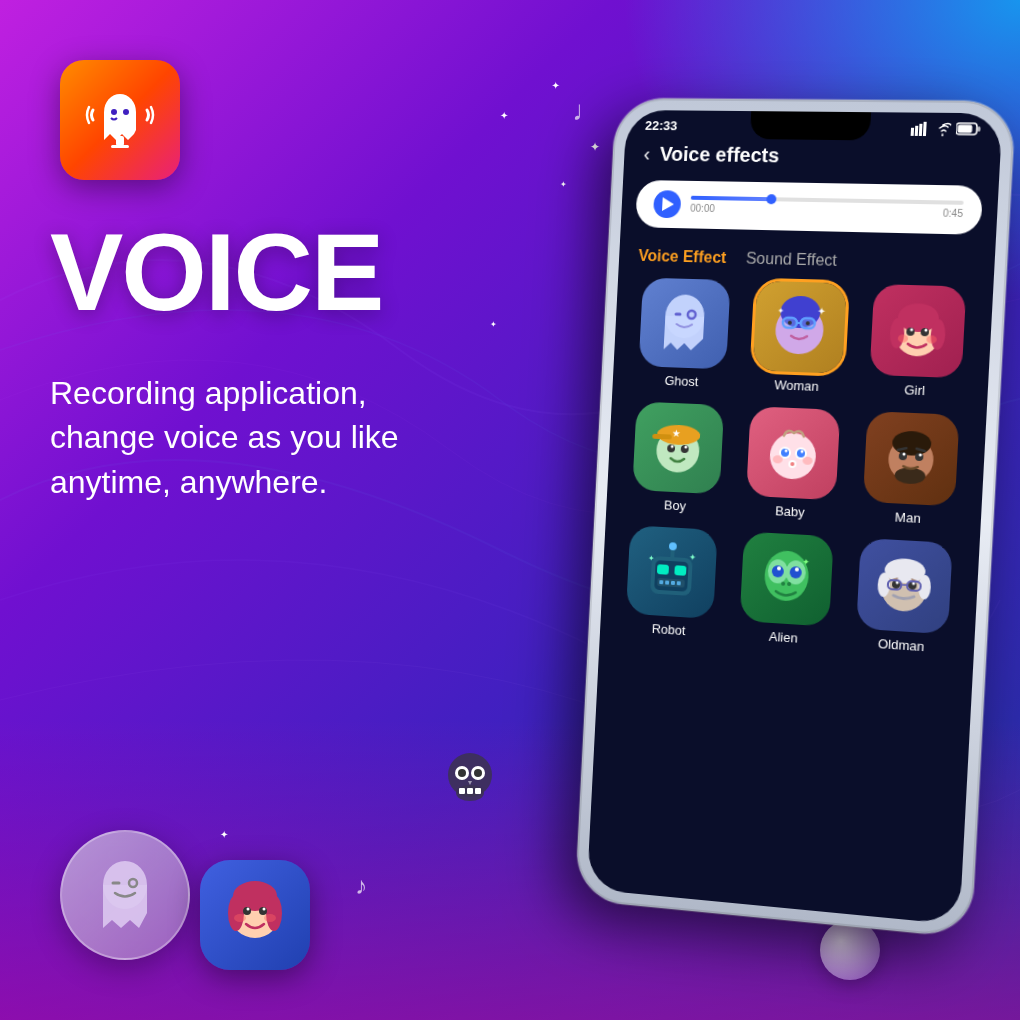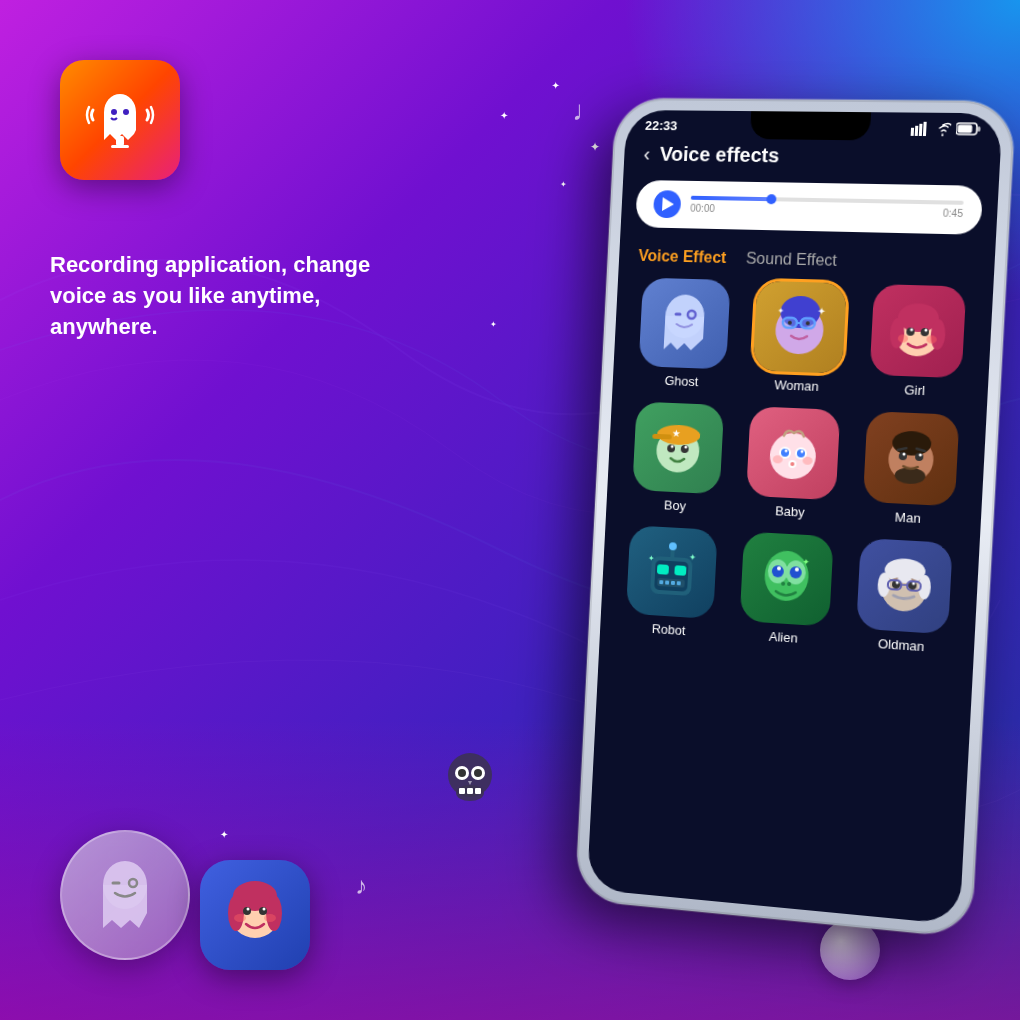--- a/index.html
+++ b/index.html
@@ -76,24 +76,24 @@
     }
     .title-main {
       font-size: 110px;
       font-weight: 900;
       color: white;
       line-height: 0.95;
       text-shadow: 0 4px 20px rgba(0,0,0,0.3);
       letter-spacing: -2px;
     }
     .subtitle {
-      font-size: 22px;
+      font-size: 32px;
       color: white;
-      font-weight: 700;
-      margin-top: 30px;
+      font-weight: 400;
+      margin-top: 46px;
       line-height: 1.4;
       max-width: 380px;
     }
 
     
     .ghost-bubble {
       position: absolute;
       bottom: 60px;
       left: 60px;
       width: 130px;
@@ -391,20 +391,21 @@
       <path d="M66 33 Q70 25 66 17" stroke="white" stroke-width="2.5" fill="none" stroke-linecap="round"></path>
 
       <rect x="31" y="46" width="8" height="10" rx="2" fill="white"></rect>
       <rect x="26" y="55" width="18" height="3" rx="1.5" fill="white"></rect>
     </svg>
   </div>
 </div>
 
 <div class="title-section">
   <div class="title-main">
+    <div>VOICE</div>
   </div>
   <div class="subtitle">Recording application, change voice as you like anytime, anywhere.</div>
 </div>
 
 <div class="skull-float">
   <svg width="70" height="70" viewBox="0 0 70 70">
     <circle cx="35" cy="30" r="22" fill="rgba(60,50,80,0.85)"></circle>
     <ellipse cx="35" cy="48" rx="14" ry="8" fill="rgba(60,50,80,0.85)"></ellipse>
 
     <circle cx="27" cy="28" r="7" fill="white"></circle>

